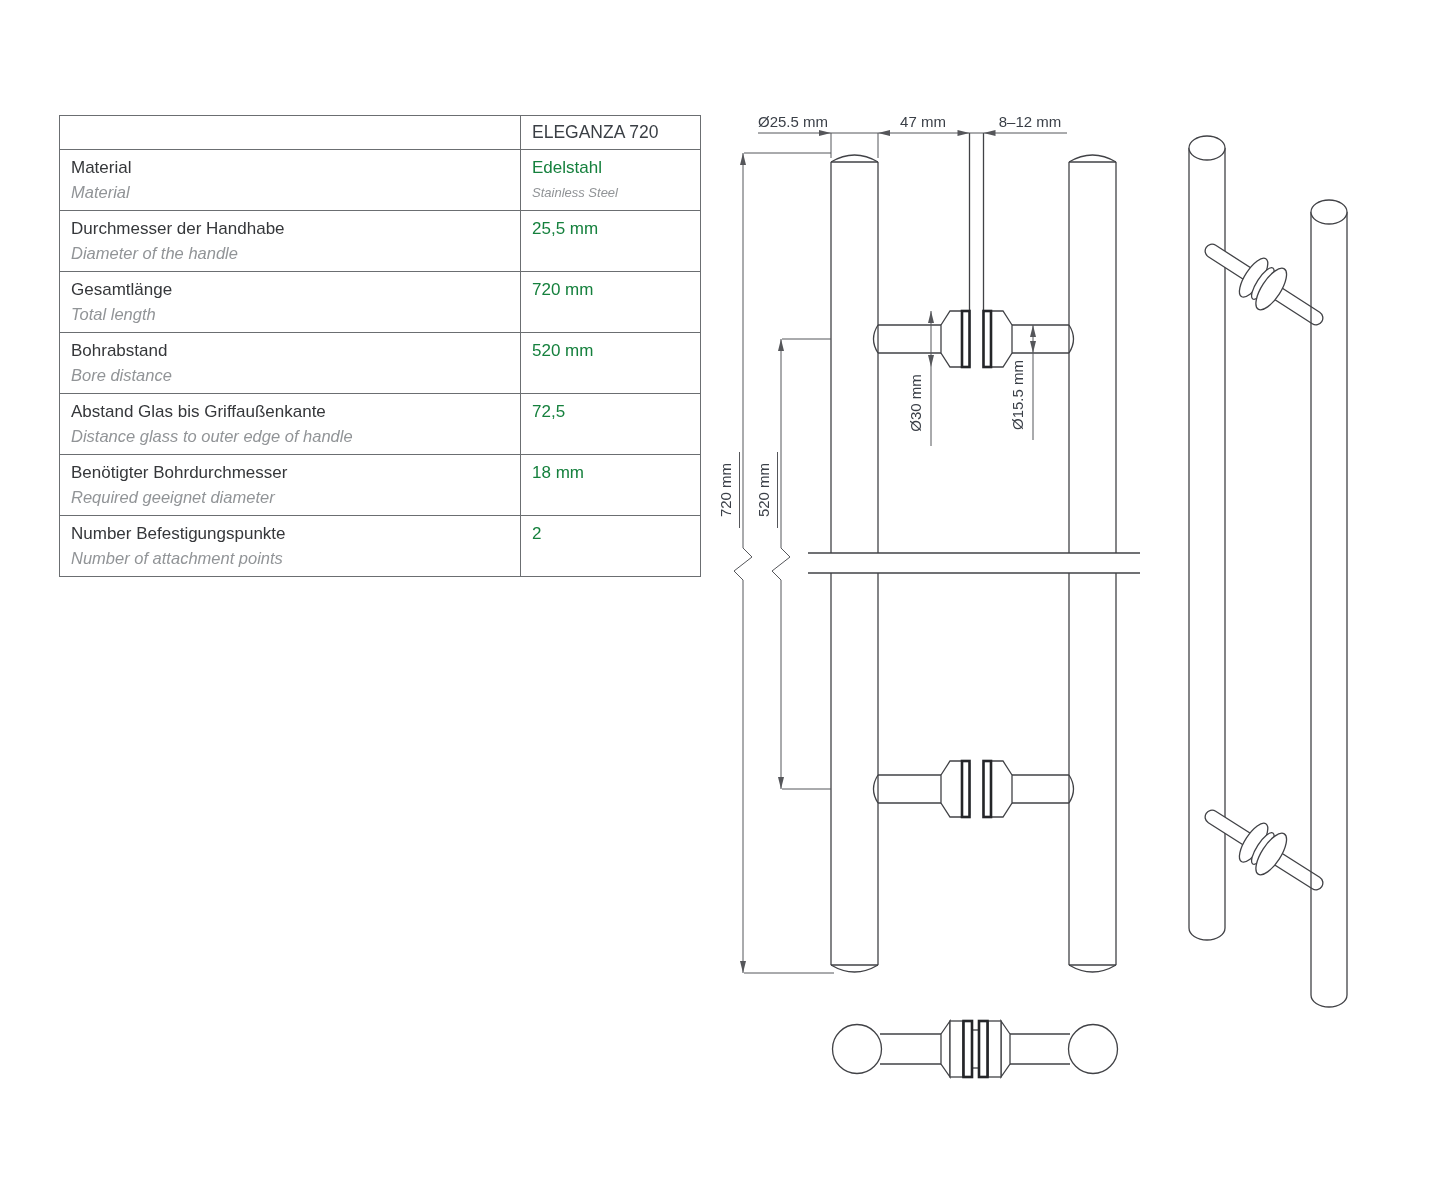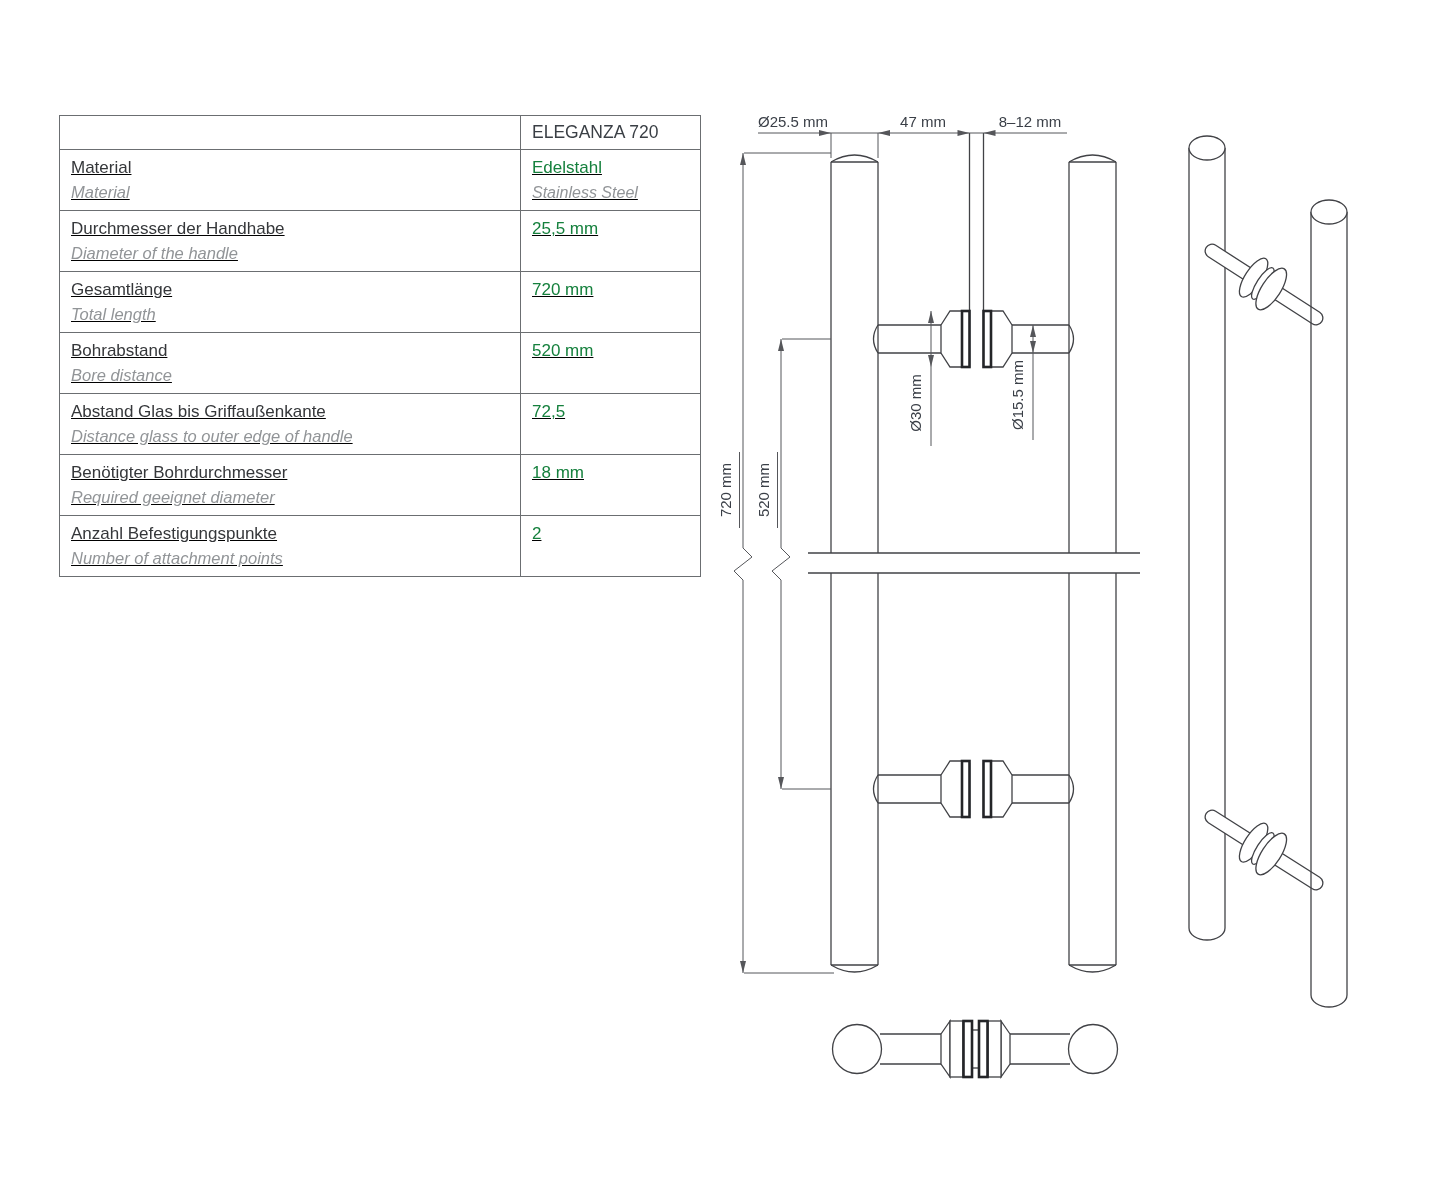--- a/index.html
+++ b/index.html
@@ -13,25 +13,25 @@
   }
   .spec-table col.c-label { width:461px; }
   .spec-table col.c-value { width:180px; }
   .spec-table td {
     border:1px solid #6b6e71;
     vertical-align:top;
     padding:5px 10px 5px 11px;
     margin-top:12px;
   }
   .spec-table tr.hdr td { height:32px; padding-top:4px; }
-  .spec-table tr.row td { height:60px;text-decoration:underline; }
+  .spec-table tr.row td { height:60px; }
   .de  { display:block; font-size:17px; line-height:25px; color:#35373a; }
   .en  { display:block; font-size:16.5px; line-height:25px; color:#919497; font-style:italic; }
   .val { display:block; font-size:17px; line-height:25px; color:#15803d; }
-  .val-en { display:block; font-size:16px; line-height:25px; color:#919497; font-style:italic; }
+  .val-en { display:block; font-size:13px; line-height:25px; color:#919497; font-style:italic; }
   .product-name { font-size:17.5px; line-height:24px; color:#3a3f45; }
 
   
   .drawing-svg { position:absolute; left:0; top:0; }
   .geo   { stroke:#414246; stroke-width:1.3; fill:none; }
   .geow  { stroke:#414246; stroke-width:1.3; fill:#ffffff; }
   .washer{ stroke:#242528; stroke-width:2.6; fill:#ffffff; }
   .dim   { stroke:#55565a; stroke-width:1; fill:none; }
   .dimtx { font-family:"Liberation Sans", sans-serif; font-size:15px; fill:#3a3f47; }
   .arr   { fill:#55565a; stroke:none; }
@@ -110,21 +110,21 @@
       <span class="en">Required geeignet diameter</span>
     </td>
     <td>
       <span class="val">18 mm</span>
     </td>
   </tr>
 
 
   <tr class="row">
     <td>
-      <span class="de">Anzahl Befestigungspunkte</span>
+      <span class="de">Number Befestigungspunkte</span>
       <span class="en">Number of attachment points</span>
     </td>
     <td>
       <span class="val">2</span>
     </td>
   </tr>
 </tbody>
   </table>
 
 <svg class="drawing-svg" width="1445" height="1186" viewBox="0 0 1445 1186">

